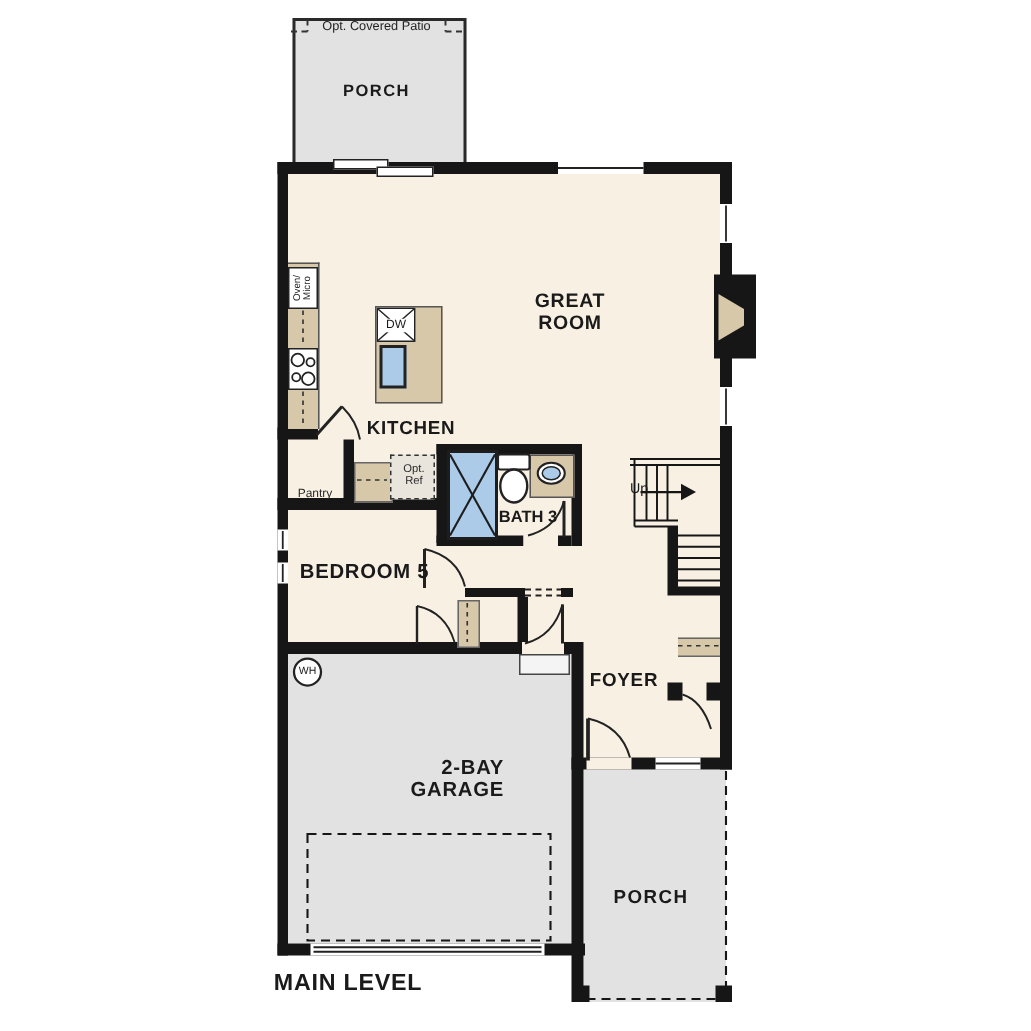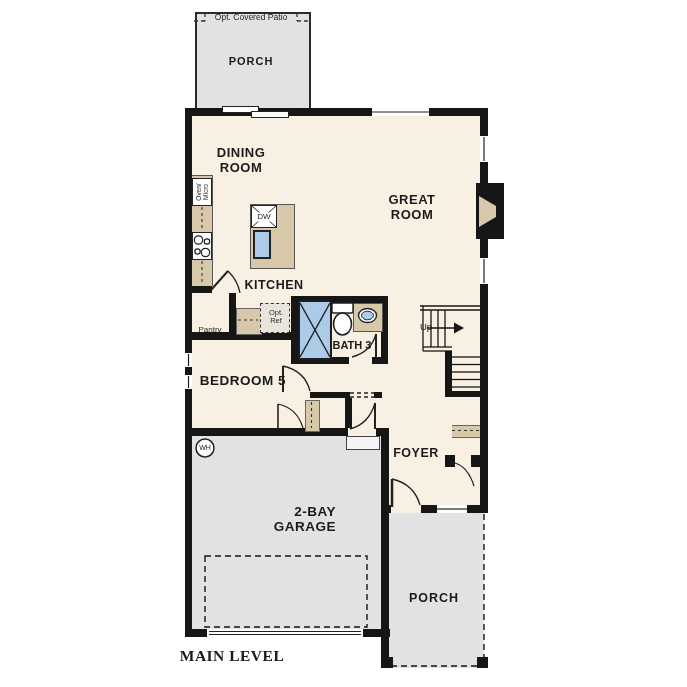--- a/index.html
+++ b/index.html
@@ -192,29 +192,28 @@
     <g stroke="#222">
       <ellipse cx="367.5" cy="315.5" rx="9" ry="7" fill="#fff" stroke-width="1.4"></ellipse>
       <ellipse cx="367.5" cy="315.5" rx="6" ry="4.3" fill="#abcbe9" stroke-width="1"></ellipse>
     </g>
 
     <circle cx="205" cy="448" r="9" fill="#fff" stroke="#222" stroke-width="1.5"></circle>
   </svg>
 
   <div class="lbl sm" style="left:251px;top:18px;font-size:8.5px;white-space:nowrap;color:#222;">Opt. Covered Patio</div>
   <div class="lbl" style="left:251px;top:61px;font-size:11px;letter-spacing:1px;">PORCH</div>
-  <div class="lbl" style="left:241px;top:161px;font-size:13px;width:70px;letter-spacing:.5px;">DINING ROOM</div>
-  <div class="lbl" style="left:412px;top:208px;font-size:13px;width:60px;letter-spacing:.5px;">GREAT ROOM</div>
+  <div class="lbl" style="left:380px;top:208px;font-size:13px;width:60px;letter-spacing:.5px;">GREAT ROOM</div>
   <div class="lbl" style="left:274px;top:285px;font-size:12.5px;white-space:nowrap;letter-spacing:.5px;">KITCHEN</div>
   <div class="lbl sm" style="left:210px;top:330px;font-size:8px;white-space:nowrap;color:#2a2a2a;">Pantry</div>
   <div class="lbl sm" style="left:276px;top:317px;font-size:7.5px;width:24px;color:#2a2a2a;">Opt. Ref</div>
   <div class="lbl sm" style="left:264px;top:217px;font-size:8px;background:#fff;padding:0 1px;">DW</div>
   <div class="lbl sm" style="left:202px;top:192px;font-size:6.5px;width:26px;transform:translate(-50%,-50%) rotate(-90deg);color:#222;">Oven/ Micro</div>
   <div class="lbl" style="left:352px;top:345px;font-size:11px;white-space:nowrap;">BATH 3</div>
   <div class="lbl" style="left:243px;top:381px;font-size:13.5px;white-space:nowrap;letter-spacing:.5px;">BEDROOM 5</div>
   <div class="lbl sm" style="left:414px;top:327px;font-size:9.5px;white-space:nowrap;margin-left:12px;">Up</div>
   <div class="lbl" style="left:416px;top:453px;font-size:12.5px;white-space:nowrap;letter-spacing:.5px;">FOYER</div>
   <div class="lbl" style="left:289px;top:519px;font-size:13.5px;width:94px;letter-spacing:.5px;text-align:right;">2-BAY GARAGE</div>
   <div class="lbl" style="left:434px;top:598px;font-size:12.5px;white-space:nowrap;letter-spacing:1px;">PORCH</div>
   <div class="lbl sm" style="left:205px;top:448px;font-size:7px;">WH</div>
-  <div class="lbl" style="left:232px;top:656px;font-size:15.5px;white-space:nowrap;letter-spacing:.5px;font-family:Liberation Serif, serif;">MAIN LEVEL</div>
+  <div class="lbl" style="left:232px;top:656px;font-size:15.5px;white-space:nowrap;letter-spacing:.5px;">MAIN LEVEL</div>
 
 </div>
 
 </body></html>

